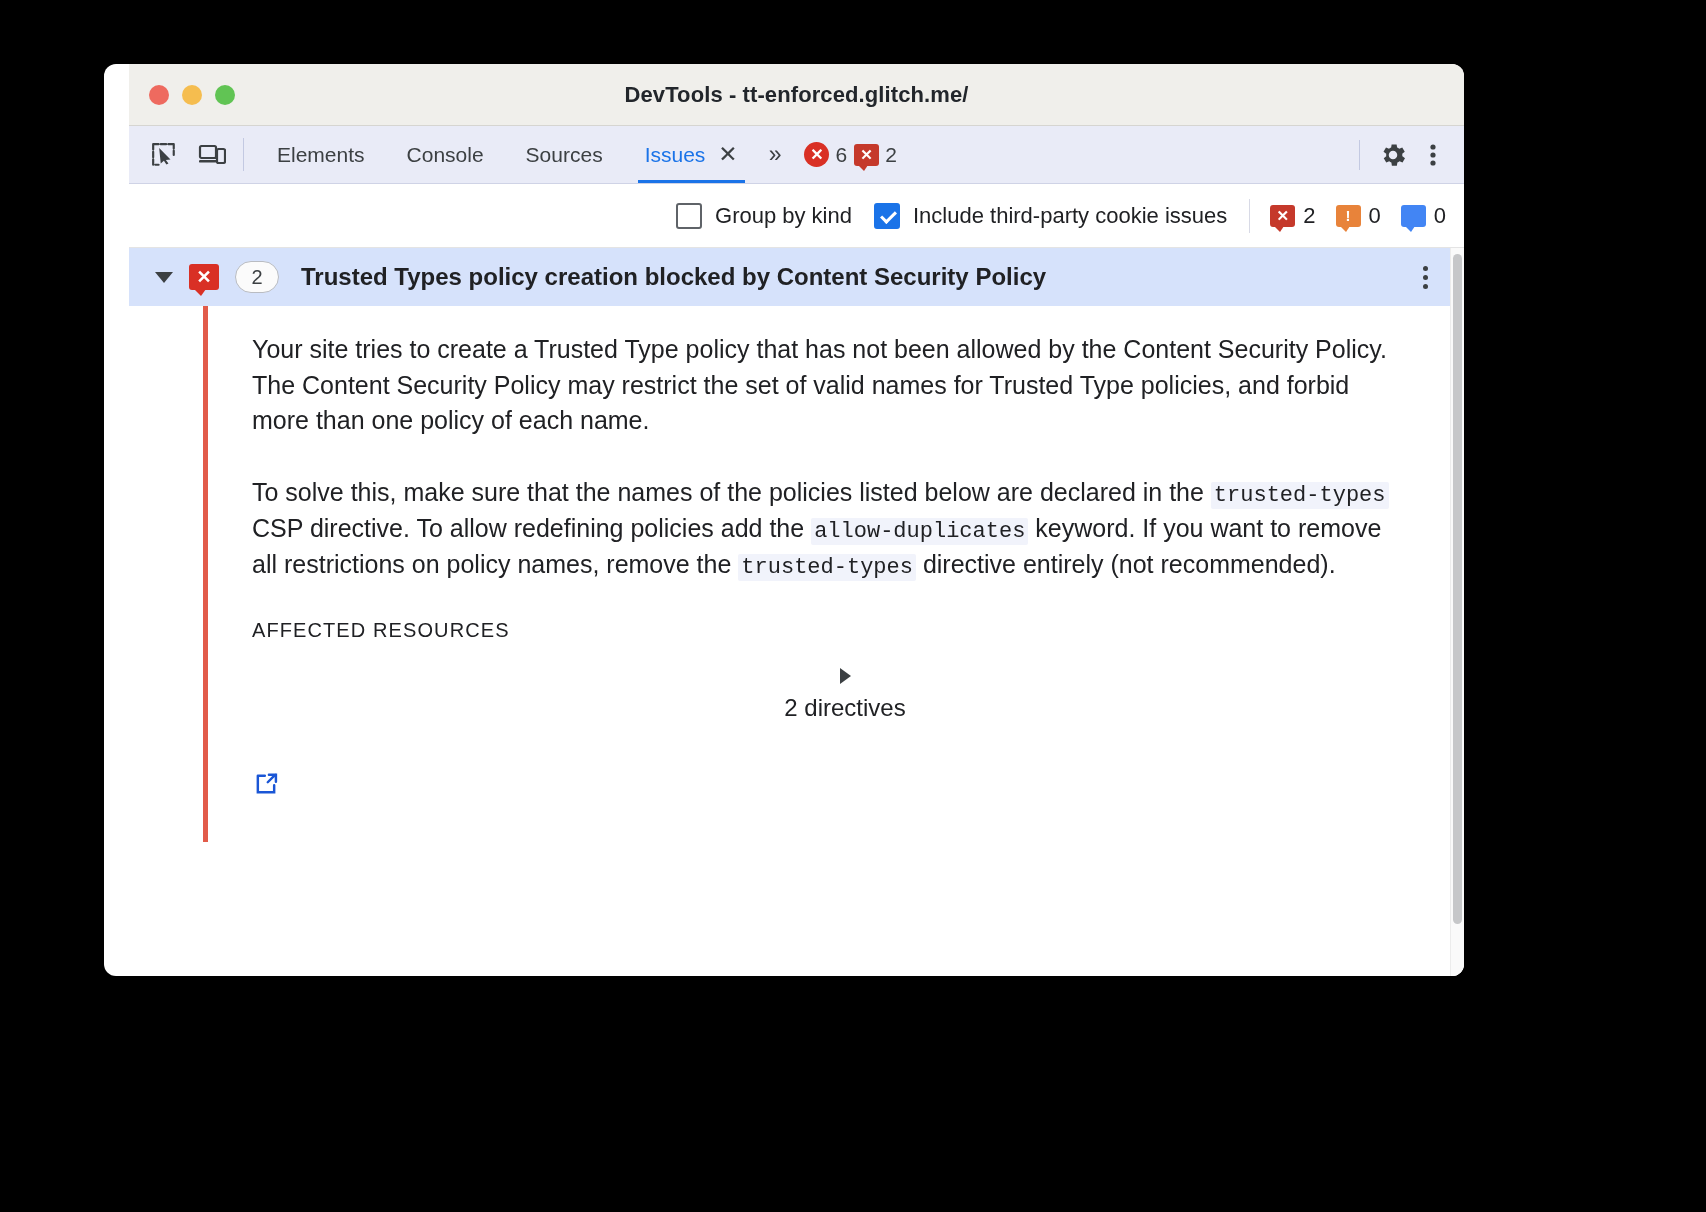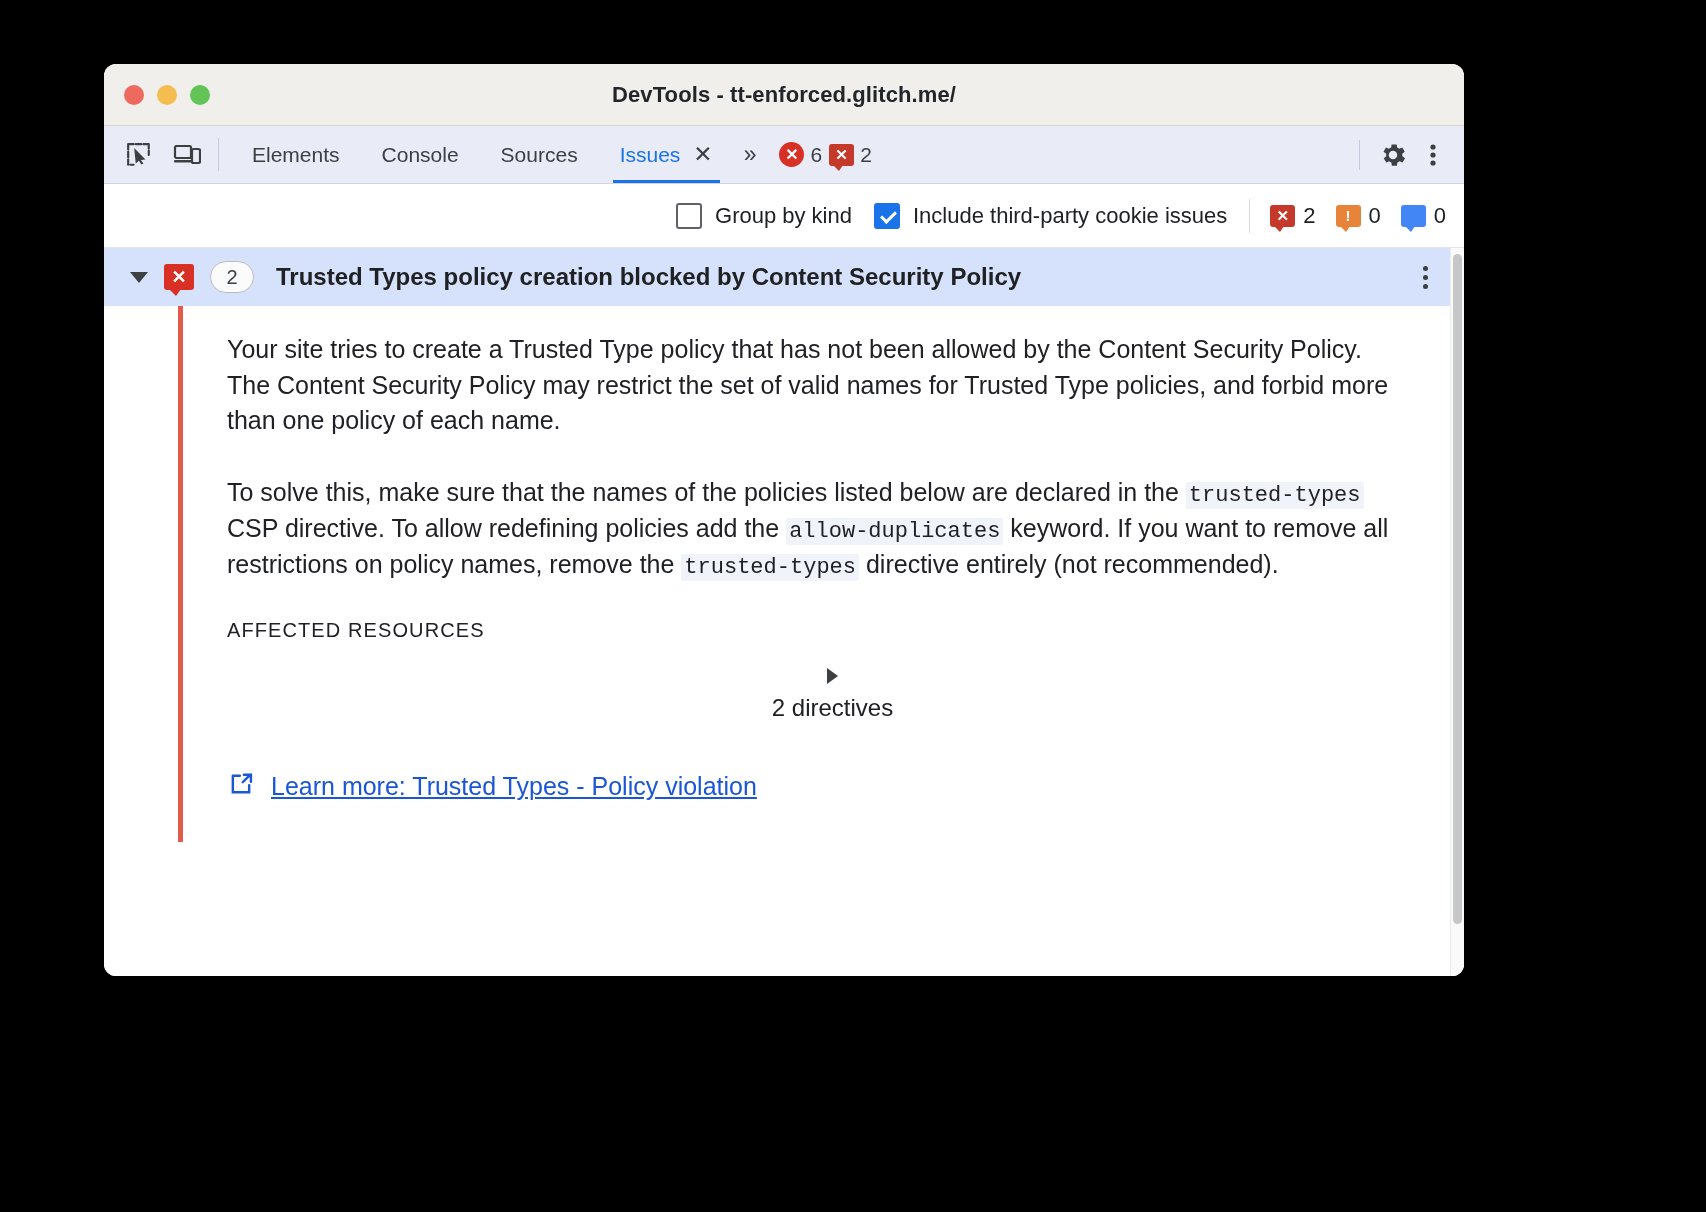--- a/index.html
+++ b/index.html
@@ -13,20 +13,21 @@
 
   #window {
     position: absolute;
     left: 104px; top: 64px;
     width: 1360px; height: 912px;
     background: #ffffff;
     border-radius: 12px;
     overflow: hidden;
     display: flex;
     flex-direction: column;
+    padding-left: 25px;
   }
 
   
   .titlebar {
     height: 62px;
     background: #f0efeb;
     border-bottom: 1px solid #d6d5d1;
     display: flex;
     align-items: center;
     position: relative;
@@ -514,21 +515,20 @@
           <span class="res-text">2 directives</span>
         </div>
 
         <div class="learn-row">
           <span>
             <svg width="28" height="28" viewBox="0 0 24 24">
               <path d="M5 5 h6 M5 5 v14 h14 v-6" fill="none" stroke="#1a56d6" stroke-width="2.1" stroke-linecap="round"></path>
               <path d="M13.5 10.5 L20 4 M14.5 4 H20.5 V10" fill="none" stroke="#1a56d6" stroke-width="2.1" stroke-linecap="round"></path>
             </svg>
           </span>
-          <a class="learn-link" href="#">Learn more: Trusted Types - Policy violation</a>
         </div>
       </div>
 
     </div>
     <div class="scrollbar">
       <div class="scroll-thumb"></div>
     </div>
   </div>
 
 </div>

